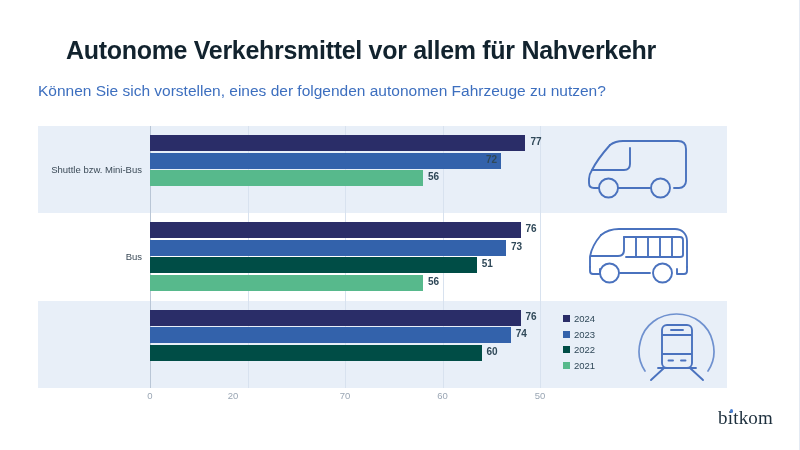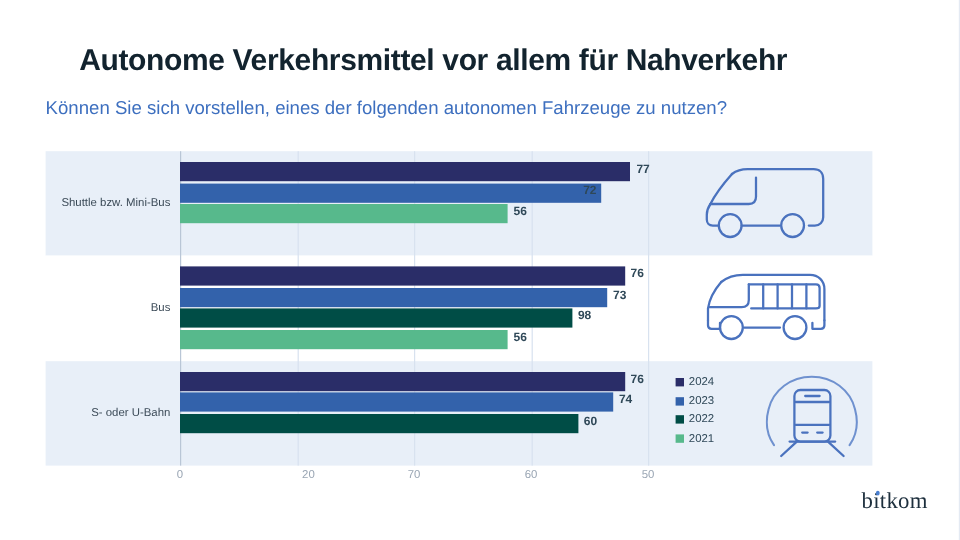--- a/index.html
+++ b/index.html
@@ -238,51 +238,50 @@
             <div class="barrow">
               <div class="bar" title="2024: 76" style="width: 370.5px; background: rgb(42, 45, 104);"></div>
               <div class="barval" style="left: 375.5px; color: rgb(47, 72, 88);">76</div>
             </div>
             <div class="barrow">
               <div class="bar" title="2023: 73" style="width: 355.875px; background: rgb(51, 98, 171);"></div>
               <div class="barval" style="left: 360.875px; color: rgb(47, 72, 88);">73</div>
             </div>
             <div class="barrow">
               <div class="bar" title="2022: 67" style="width: 326.625px; background: rgb(0, 77, 70);"></div>
-              <div class="barval" style="left: 331.625px; color: rgb(47, 72, 88);">98</div>
+              <div class="barval" style="left: 331.625px; color: rgb(47, 72, 88);">51</div>
             </div>
             <div class="barrow">
               <div class="bar" title="2021: 56" style="width: 273px; background: rgb(87, 185, 140);"></div>
               <div class="barval" style="left: 278px; color: rgb(47, 72, 88);">56</div>
             </div>
           </div>
         </div>
         <div class="group" style="top: 174.6px;">
-          <div class="cat-label">S- oder U-Bahn</div>
           <div class="bars">
             <div class="barrow">
               <div class="bar" title="2024: 76" style="width: 370.5px; background: rgb(42, 45, 104);"></div>
               <div class="barval" style="left: 375.5px; color: rgb(47, 72, 88);">76</div>
             </div>
             <div class="barrow">
               <div class="bar" title="2023: 74" style="width: 360.75px; background: rgb(51, 98, 171);"></div>
               <div class="barval" style="left: 365.75px; color: rgb(47, 72, 88); text-align: center;">74</div>
             </div>
             <div class="barrow">
               <div class="bar" title="2022: 68" style="width: 331.5px; background: rgb(0, 77, 70);"></div>
               <div class="barval" style="left: 336.5px; color: rgb(47, 72, 88);">60</div>
             </div>
           </div>
         </div>
       </div>
   </div>
 
   <div id="xaxis">
       <div class="xtick" style="left: 112px;">0</div>
-      <div class="xtick" style="left: 219px;">20</div>
+      <div class="xtick" style="left: 195px;">20</div>
       <div class="xtick" style="left: 307px;">70</div>
       <div class="xtick" style="left: 404.5px;">60</div>
       <div class="xtick" style="left: 502px;">50</div>
     </div>
 
   <div id="legend">
       <div class="legend-item">
         <span class="legend-swatch" style="background: rgb(42, 45, 104);"></span>
         <span class="legend-label">2024</span>
       </div>

